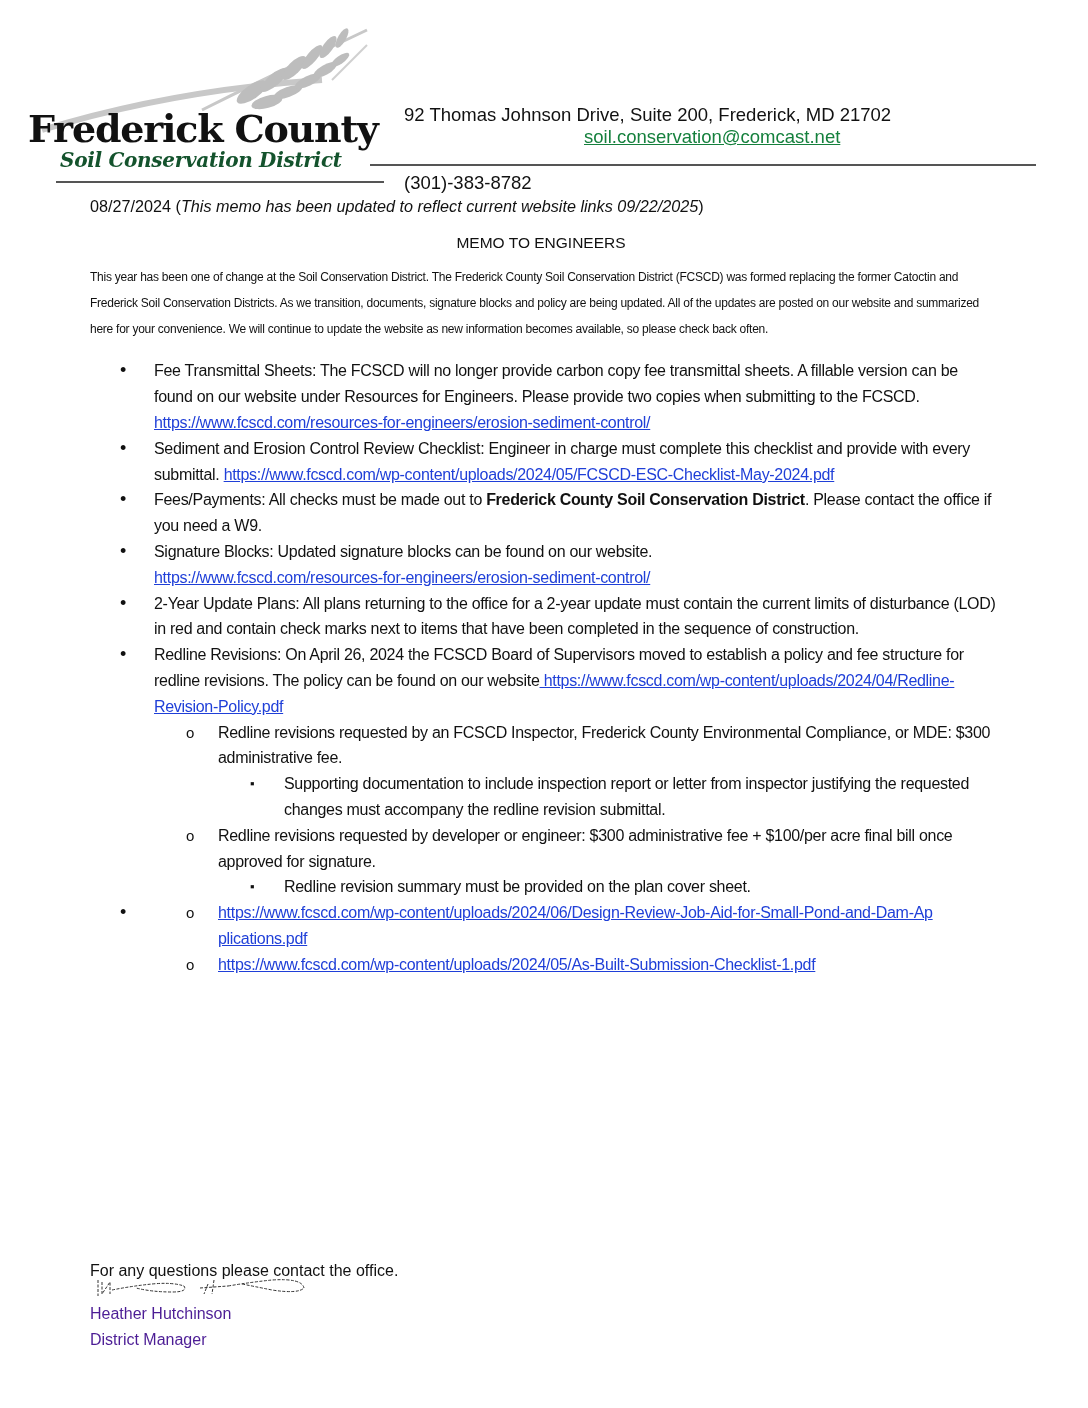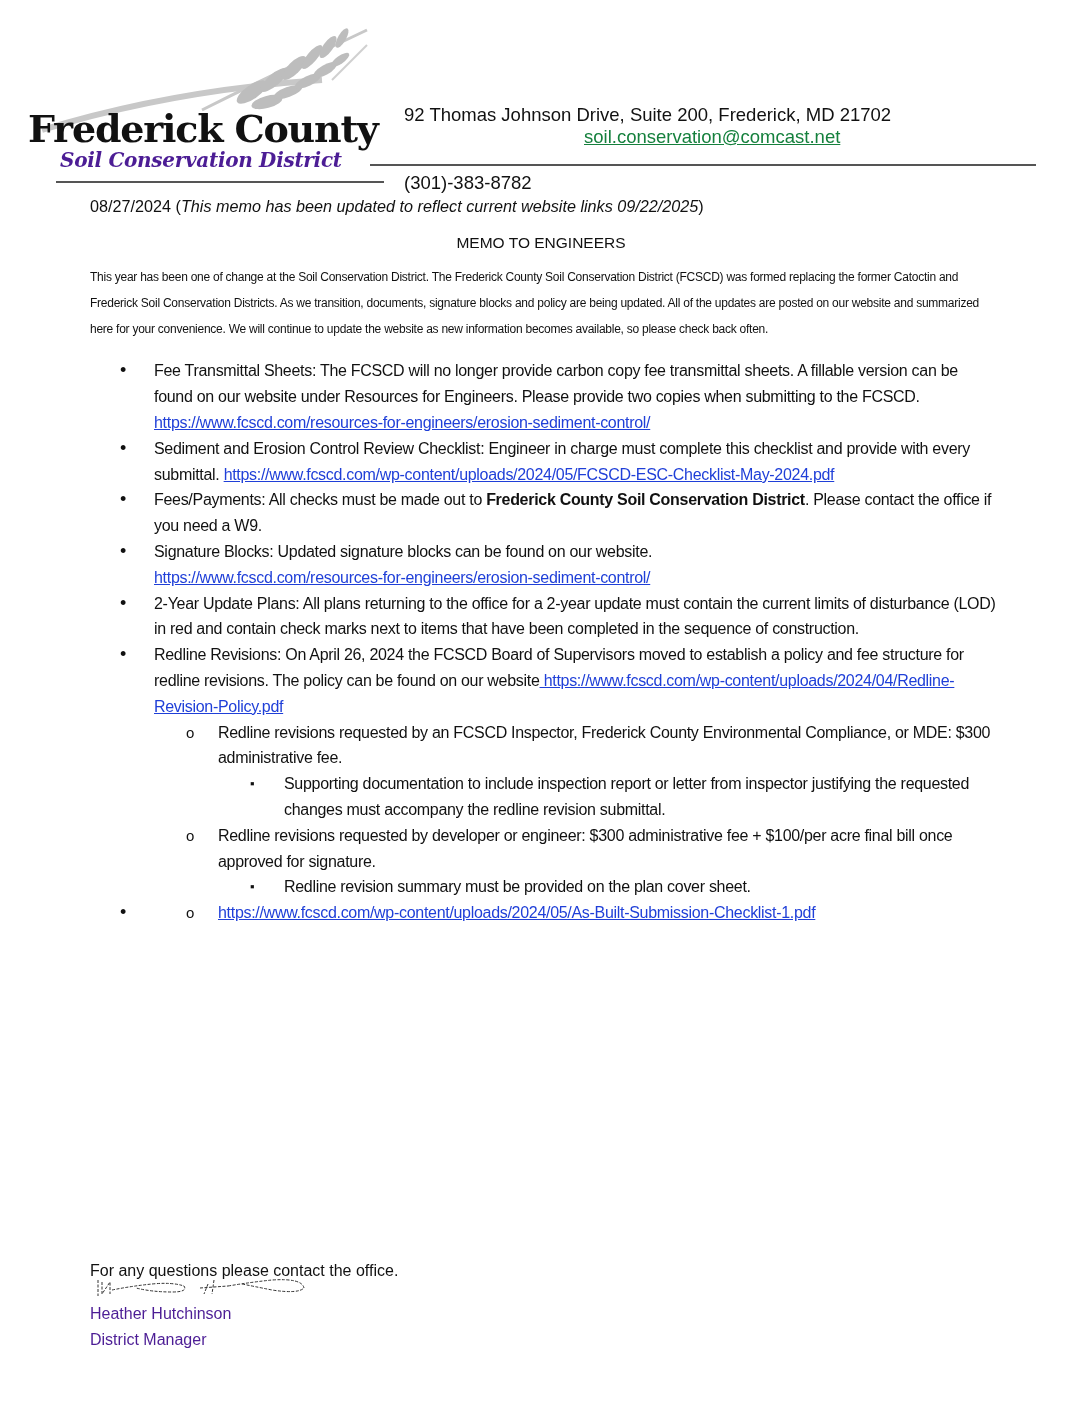--- a/index.html
+++ b/index.html
@@ -3,21 +3,21 @@
 <meta charset="utf-8">
 <style>
   html, body { margin: 0; padding: 0; background: #ffffff; }
   body { width: 1088px; height: 1408px; position: relative; overflow: hidden; color: #111; }
   .page { position: absolute; left: 0; top: 0; width: 1088px; height: 1408px; }
 
   
   .logo { position: absolute; left: 22px; top: 20px; width: 360px; height: 150px; }
   .logo svg.wheat { position: absolute; left: 0; top: 0; }
   .logo-title { position: absolute; left: 6px; top: 90px; font-family: "DejaVu Serif", serif; font-weight: bold; font-size: 38px; letter-spacing: -1.2px; color: #111; line-height: 1; white-space: nowrap; }
-  .logo-sub { position: absolute; left: 38px; top: 130px; font-family: "DejaVu Serif", serif; font-style: italic; font-weight: bold; font-size: 20px; color: #4c1d95; line-height: 1; white-space: nowrap; letter-spacing: -0.3px; }
+  .logo-sub { position: absolute; left: 38px; top: 130px; font-family: "DejaVu Serif", serif; font-style: italic; font-weight: bold; font-size: 20px; color: #14532d; line-height: 1; white-space: nowrap; letter-spacing: -0.3px; }
   .logo-rule { position: absolute; left: 34px; top: 161px; width: 328px; height: 2px; background: #555; }
 
   .contact { position: absolute; left: 404px; top: 104px; font-family: "Liberation Sans", sans-serif; font-size: 18.5px; line-height: 22px; color: #111; }
   .contact .row2 { display: flex; }
   .contact .phone { width: 180px; margin-top: 46px; }
   .contact a { color: #15803d; text-decoration: underline; }
   .header-rule { position: absolute; left: 370px; top: 164px; width: 666px; height: 2px; background: #555; }
 
   
   .body { position: absolute; left: 90px; top: 193px; width: 910px; font-family: "Liberation Sans", sans-serif; font-size: 16px; color: #111; }
@@ -119,20 +119,23 @@
             <span class="sub-text">Redline revisions requested by developer or engineer: $300 administrative fee + $100/per acre final bill once approved for signature.</span>
             <ul class="subsub">
               <li>Redline revision summary must be provided on the plan cover sheet.</li>
             </ul>
           </li>
         </ul>
       </li>
       <li>
         <ul class="sub">
           <li>
+            <a class="link" style="display:inline-block; width:720px; word-break: break-all;">https://www.fcscd.com/wp-content/uploads/2024/06/Design-Review-Job-Aid-for-Small-Pond-and-Dam-Applications.pdf</a>
+          </li>
+          <li>
             <a class="link">https://www.fcscd.com/wp-content/uploads/2024/05/As-Built-Submission-Checklist-1.pdf</a>
           </li>
         </ul>
       </li>
     </ul>
   </div>
 
   <div class="closing">For any questions please contact the office.</div>
 
   <svg class="signature" viewBox="0 0 220 36">

